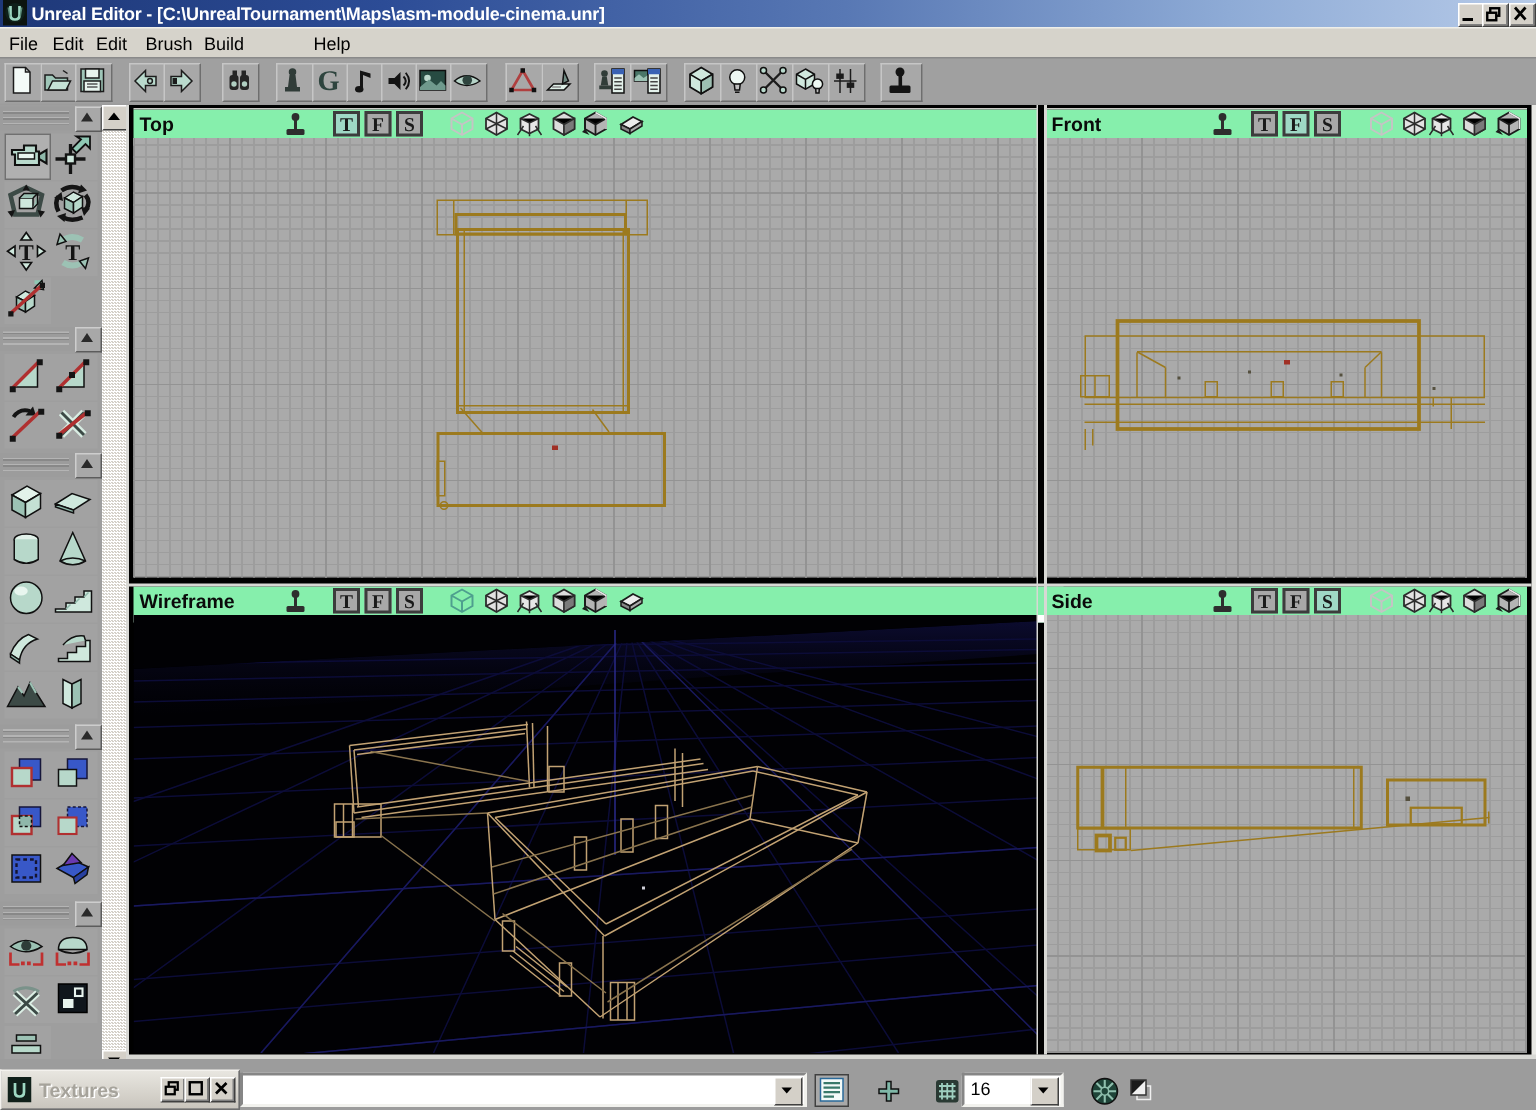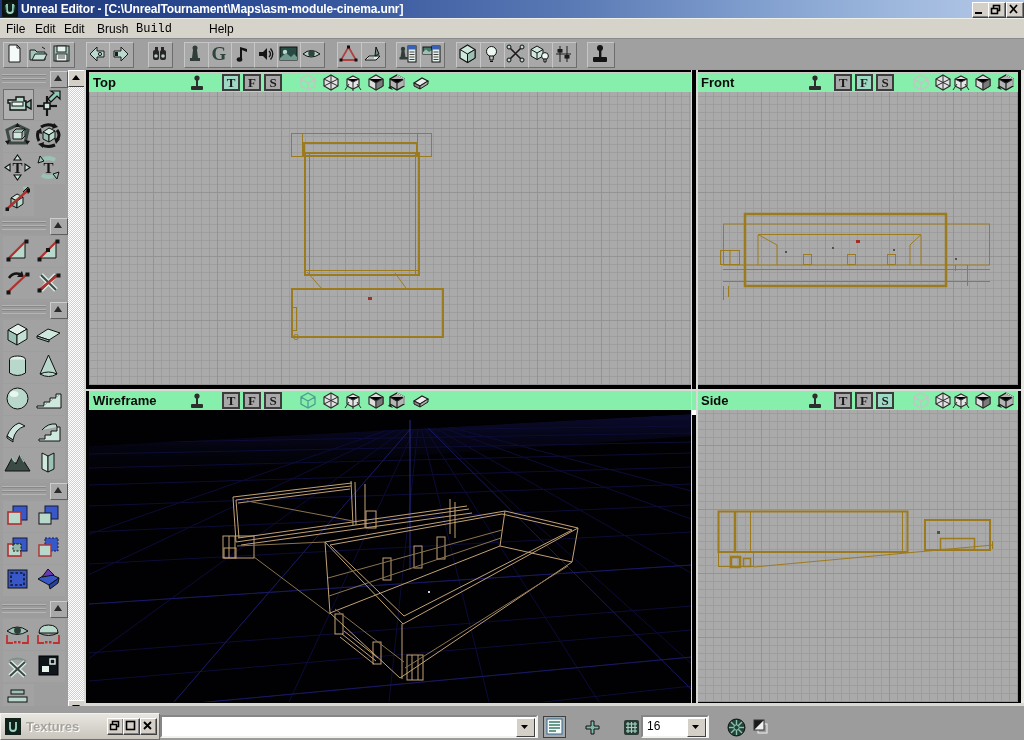--- a/index.html
+++ b/index.html
@@ -89,21 +89,21 @@
     <svg width="14" height="12">
       <path d="M3 2 L10 10 M10 2 L3 10" stroke="#000" stroke-width="1.8"></path>
     </svg>
   </div>
 
   <div class="abs" id="menubar">
     <div class="menuitem" style="left:6px;">File</div>
     <div class="menuitem" style="left:35px;">Edit</div>
     <div class="menuitem" style="left:64px;">Edit</div>
     <div class="menuitem" style="left:97px;">Brush</div>
-    <div class="menuitem" style="left:136px;font-family:Liberation Mono, monospace;">Build</div>
+    <div class="menuitem" style="left:136px;">Build</div>
     <div class="menuitem" style="left:171px;margin-top:24px;">Tools</div>
     <div class="menuitem" style="left:209px;">Help</div>
   </div>
 
   <div class="abs" id="toolbar">
     <div class="tbtn" style="left:3px;">
       <svg width="21" height="22" viewBox="0 0 21 22">
         <path d="M5 2 L13 2 L16 5 L16 19 L5 19 Z" fill="#f4fbf8" stroke="#1c1c1c"></path>
         <path d="M13 2 L13 5 L16 5" fill="none" stroke="#1c1c1c"></path>
       </svg>

